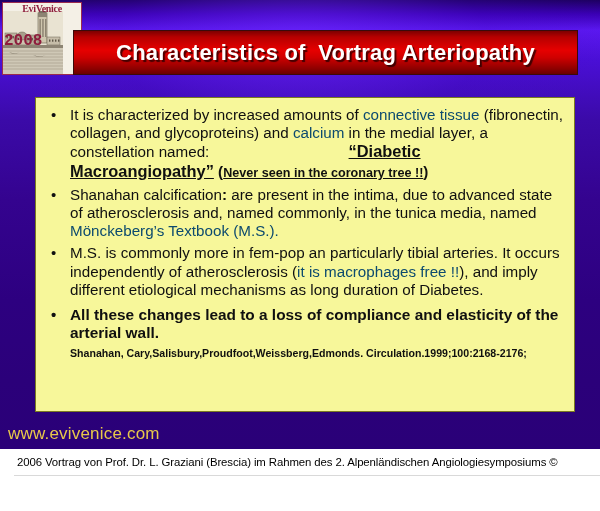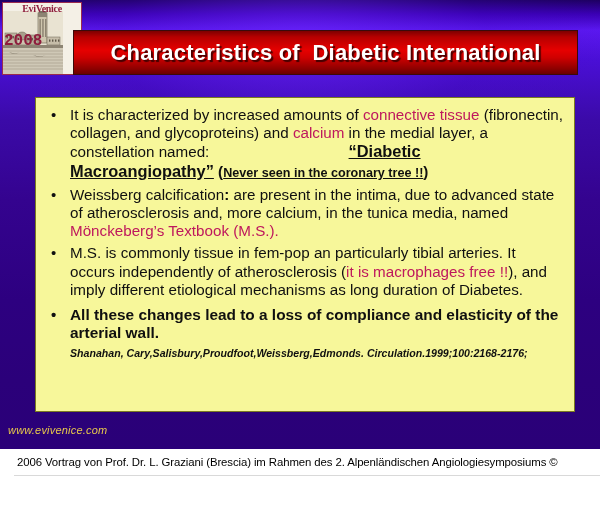--- a/index.html
+++ b/index.html
@@ -139,51 +139,49 @@
     line-height: 18.2px;
   }
   li.bullet > .dot {
     position: absolute;
     left: 7px;
     top: 0px;
     font-size: 15px;
     line-height: 18px;
     color: #101010;
   }
-  .red { color: #be185d; }
+  .red { color: #0c4a6e; }
   .b { font-weight: bold; }
   .u { }
   .bu { font-weight: bold; text-decoration: underline; }
 
   li#bullet-4 {
     font-weight: bold;
     font-size: 15.4px;
     line-height: 18.4px;
     margin-top: 7px;
   }
   li#bullet-4 > .dot { font-weight: bold; }
 
   #citation {
     margin: 2px 0 0 26px;
     font-size: 10.6px;
     line-height: 12.4px;
-    font-style: italic;
     font-weight: bold;
     color: #101010;
   }
 
   
   #site-url {
     position: absolute;
     left: 8px;
     top: 424px;
-    font-size: 11px;
+    font-size: 17px;
     color: #e8c84a;
     letter-spacing: 0.2px;
-    font-style: italic;
   }
 
   
   #footer {
     position: absolute;
     left: 14px;
     top: 449px;
     width: 600px;
     height: 62px;
     background: #ffffff;
@@ -261,36 +259,36 @@
       </g>
 
       <path d="M6 41 q5 3 11 0 q-5 2.4 -11 0z" fill="#5d5546"></path>
       <path d="M30 44 q6 3 13 0 q-6 2.6 -13 0z" fill="#5d5546"></path>
     </svg>
     <div id="logo-title">EviVenice</div>
     <div id="logo-year">2008</div>
   </div>
 
   <div id="title-bar">
-    <div id="title-text">Characteristics of  Diabetic International</div>
+    <div id="title-text">Characteristics of  Vortrag Arteriopathy</div>
   </div>
 
   <div id="content-box">
     <ul class="bullets">
 
       <li class="bullet" id="bullet-1">
         <span class="dot">•</span><span>It is characterized by increased amounts of </span><span class="red">connective tissue</span><span> (fibronectin, collagen, and glycoproteins) and </span><span class="red">calcium</span><span> in the medial layer, a constellation named:</span><span style="white-space:pre">                                 </span><span class="bu" style="font-size:16.4px">“Diabetic Macroangiopathy”</span><span class="b"> (</span><span class="bu" style="font-size:12.6px">Never seen in the coronary tree !!</span><span class="b">)</span>
       </li>
 
       <li class="bullet" id="bullet-2">
-        <span class="dot">•</span><span>Weissberg calcification</span><span class="b">:</span><span> are present in the intima, due to advanced state of atherosclerosis and, more calcium, in the tunica media, named </span><span class="red">Mönckeberg’s Textbook (M.S.).</span>
+        <span class="dot">•</span><span>Shanahan calcification</span><span class="b">:</span><span> are present in the intima, due to advanced state of atherosclerosis and, named commonly, in the tunica media, named </span><span class="red">Mönckeberg’s Textbook (M.S.).</span>
       </li>
 
       <li class="bullet" id="bullet-3">
-        <span class="dot">•</span><span>M.S. is commonly tissue in fem-pop an particularly tibial arteries. It occurs independently of atherosclerosis (</span><span class="red">it is macrophages free !!</span><span>), and imply different etiological mechanisms as </span><span class="u">long duration of Diabetes</span><span>.</span>
+        <span class="dot">•</span><span>M.S. is commonly more in fem-pop an particularly tibial arteries. It occurs independently of atherosclerosis (</span><span class="red">it is macrophages free !!</span><span>), and imply different etiological mechanisms as </span><span class="u">long duration of Diabetes</span><span>.</span>
       </li>
 
       <li class="bullet" id="bullet-4">
         <span class="dot">•</span><span> All these changes lead to a loss of compliance and elasticity of the arterial wall.</span>
       </li>
     </ul>
 
     <div id="citation">
       <div>Shanahan, Cary,Salisbury,Proudfoot,Weissberg,Edmonds. Circulation.1999;100:2168-2176;</div>
     </div>

